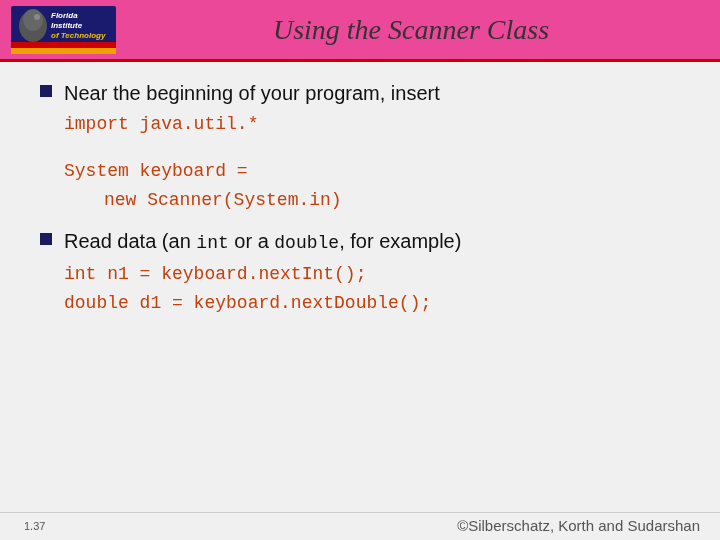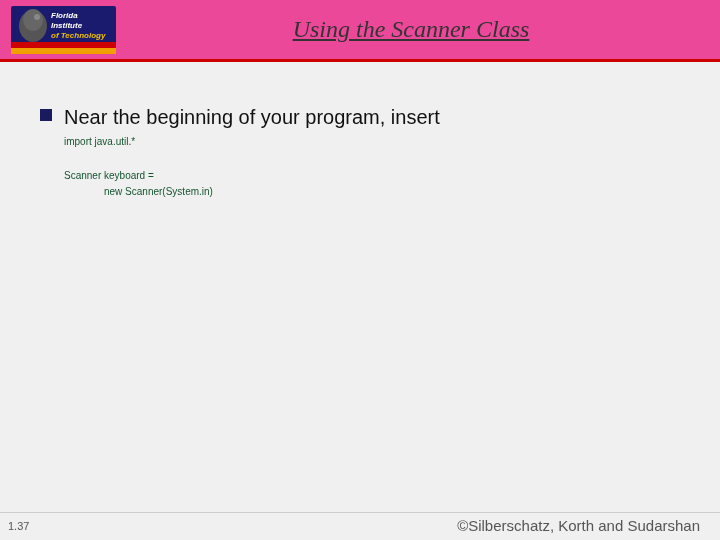--- a/index.html
+++ b/index.html
@@ -41,46 +41,44 @@
     }
 
     .title-area {
       flex: 1;
       display: flex;
       align-items: center;
       justify-content: center;
     }
 
     .slide-title {
-      font-size: 24px;
+      font-size: 28px;
       font-style: italic;
       color: #333333;
       font-family: Georgia, 'Times New Roman', serif;
       font-weight: normal;
-      text-decoration: underline;
     }
 
     
     .content {
       flex: 1;
       padding: 18px 40px 10px 40px;
       display: flex;
       flex-direction: column;
       gap: 0;
     }
 
     .bullet-section {
       margin-bottom: 14px;
     }
 
     .bullet-row {
       display: flex;
       align-items: flex-start;
       margin-bottom: 4px;
-      margin-top: 24px;
     }
 
     .bullet-square {
       width: 12px;
       height: 12px;
       background: #1a1a5e;
       flex-shrink: 0;
       margin-top: 5px;
       margin-right: 12px;
     }
@@ -92,38 +90,38 @@
       font-family: Arial, Helvetica, sans-serif;
     }
 
     .bullet-text .code-inline {
       font-family: 'Courier New', Courier, monospace;
       font-size: 18px;
       color: #111111;
     }
 
     .code-block {
-      font-family: Liberation Sans, sans-serif;
-      font-size: 10px;
-      color: #14532d;
+      font-family: Liberation Mono, monospace;
+      font-size: 18px;
+      color: #c2410c;
       margin-left: 24px;
       margin-top: 4px;
       line-height: 1.6;
     }
 
     .code-block .indent {
       margin-left: 40px;
     }
 
     
     .footer {
       display: flex;
       justify-content: space-between;
       align-items: center;
-      padding: 4px 20px 6px 8px;
+      padding: 4px 20px 6px 24px;
       border-top: 1px solid #cccccc;
     }
 
     .footer-page {
       font-size: 11px;
       color: #555;
     }
 
     .footer-credit {
       font-size: 15px;
@@ -173,25 +171,37 @@
         <div class="bullet-square"></div>
         <span class="bullet-text">Near the beginning of your program, insert</span>
       </div>
       <div class="code-block">
         <span>import java.util.*</span>
       </div>
     </div>
 
     <div class="bullet-section">
       <div class="code-block">
-        <div>Scanner keyboard =</div>
+        <div>System keyboard =</div>
         <div class="indent">new Scanner(System.in)</div>
       </div>
     </div>
 
+    <div class="bullet-section">
+      <div class="bullet-row">
+        <div class="bullet-square"></div>
+        <span class="bullet-text">
+          Read data (an <span class="code-inline">int</span> or a <span class="code-inline">double</span>, for example)
+        </span>
+      </div>
+      <div class="code-block">
+        <div>int  n1 = keyboard.nextInt();</div>
+        <div>double d1 = keyboard.nextDouble();</div>
+      </div>
+    </div>
 
   </div>
 
   <div class="footer">
     <span class="footer-page">1.37</span>
     <span class="footer-credit">©Silberschatz, Korth and Sudarshan</span>
   </div>
 
 </div>
 

